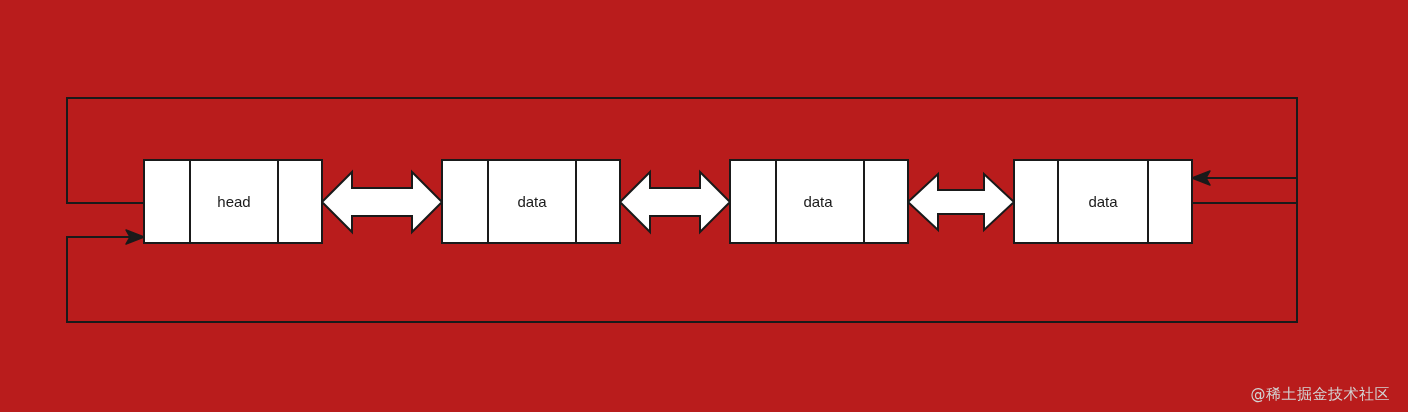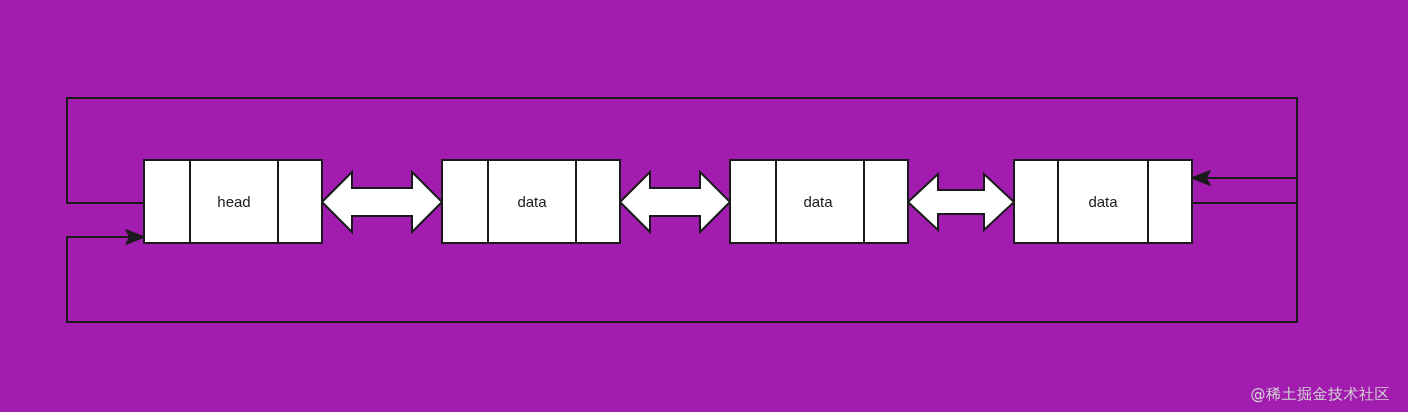--- a/index.html
+++ b/index.html
@@ -10,21 +10,21 @@
   body {
     width: 1408px;
     height: 412px;
     font-family: "Liberation Sans", sans-serif;
     overflow: hidden;
   }
   #diagram-root {
     position: relative;
     width: 1408px;
     height: 412px;
-    background: #a21caf;
+    background: #b91c1c;
   }
   #diagram-svg {
     position: absolute;
     top: 0;
     left: 0;
     width: 1408px;
     height: 412px;
     display: block;
   }
   .node-label {

